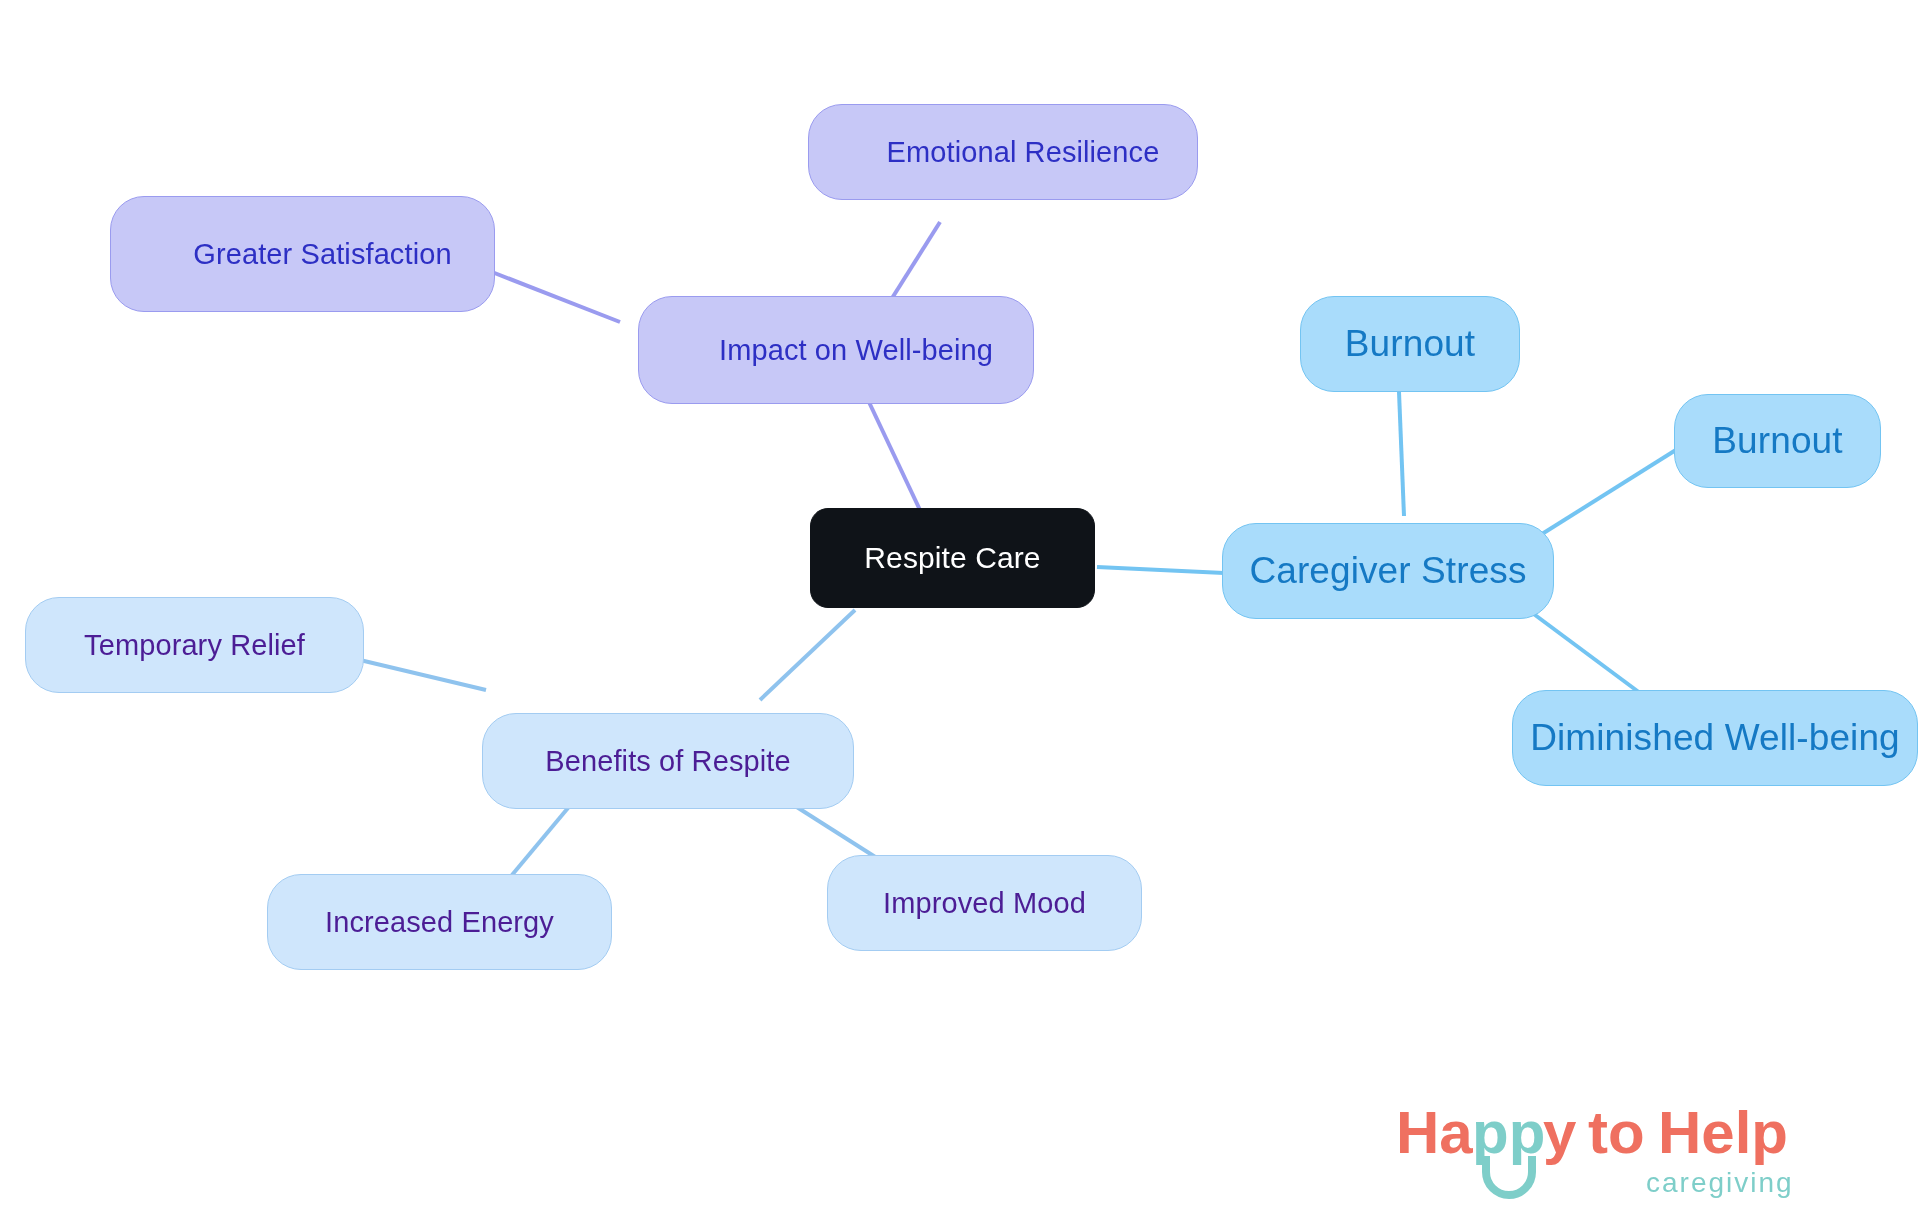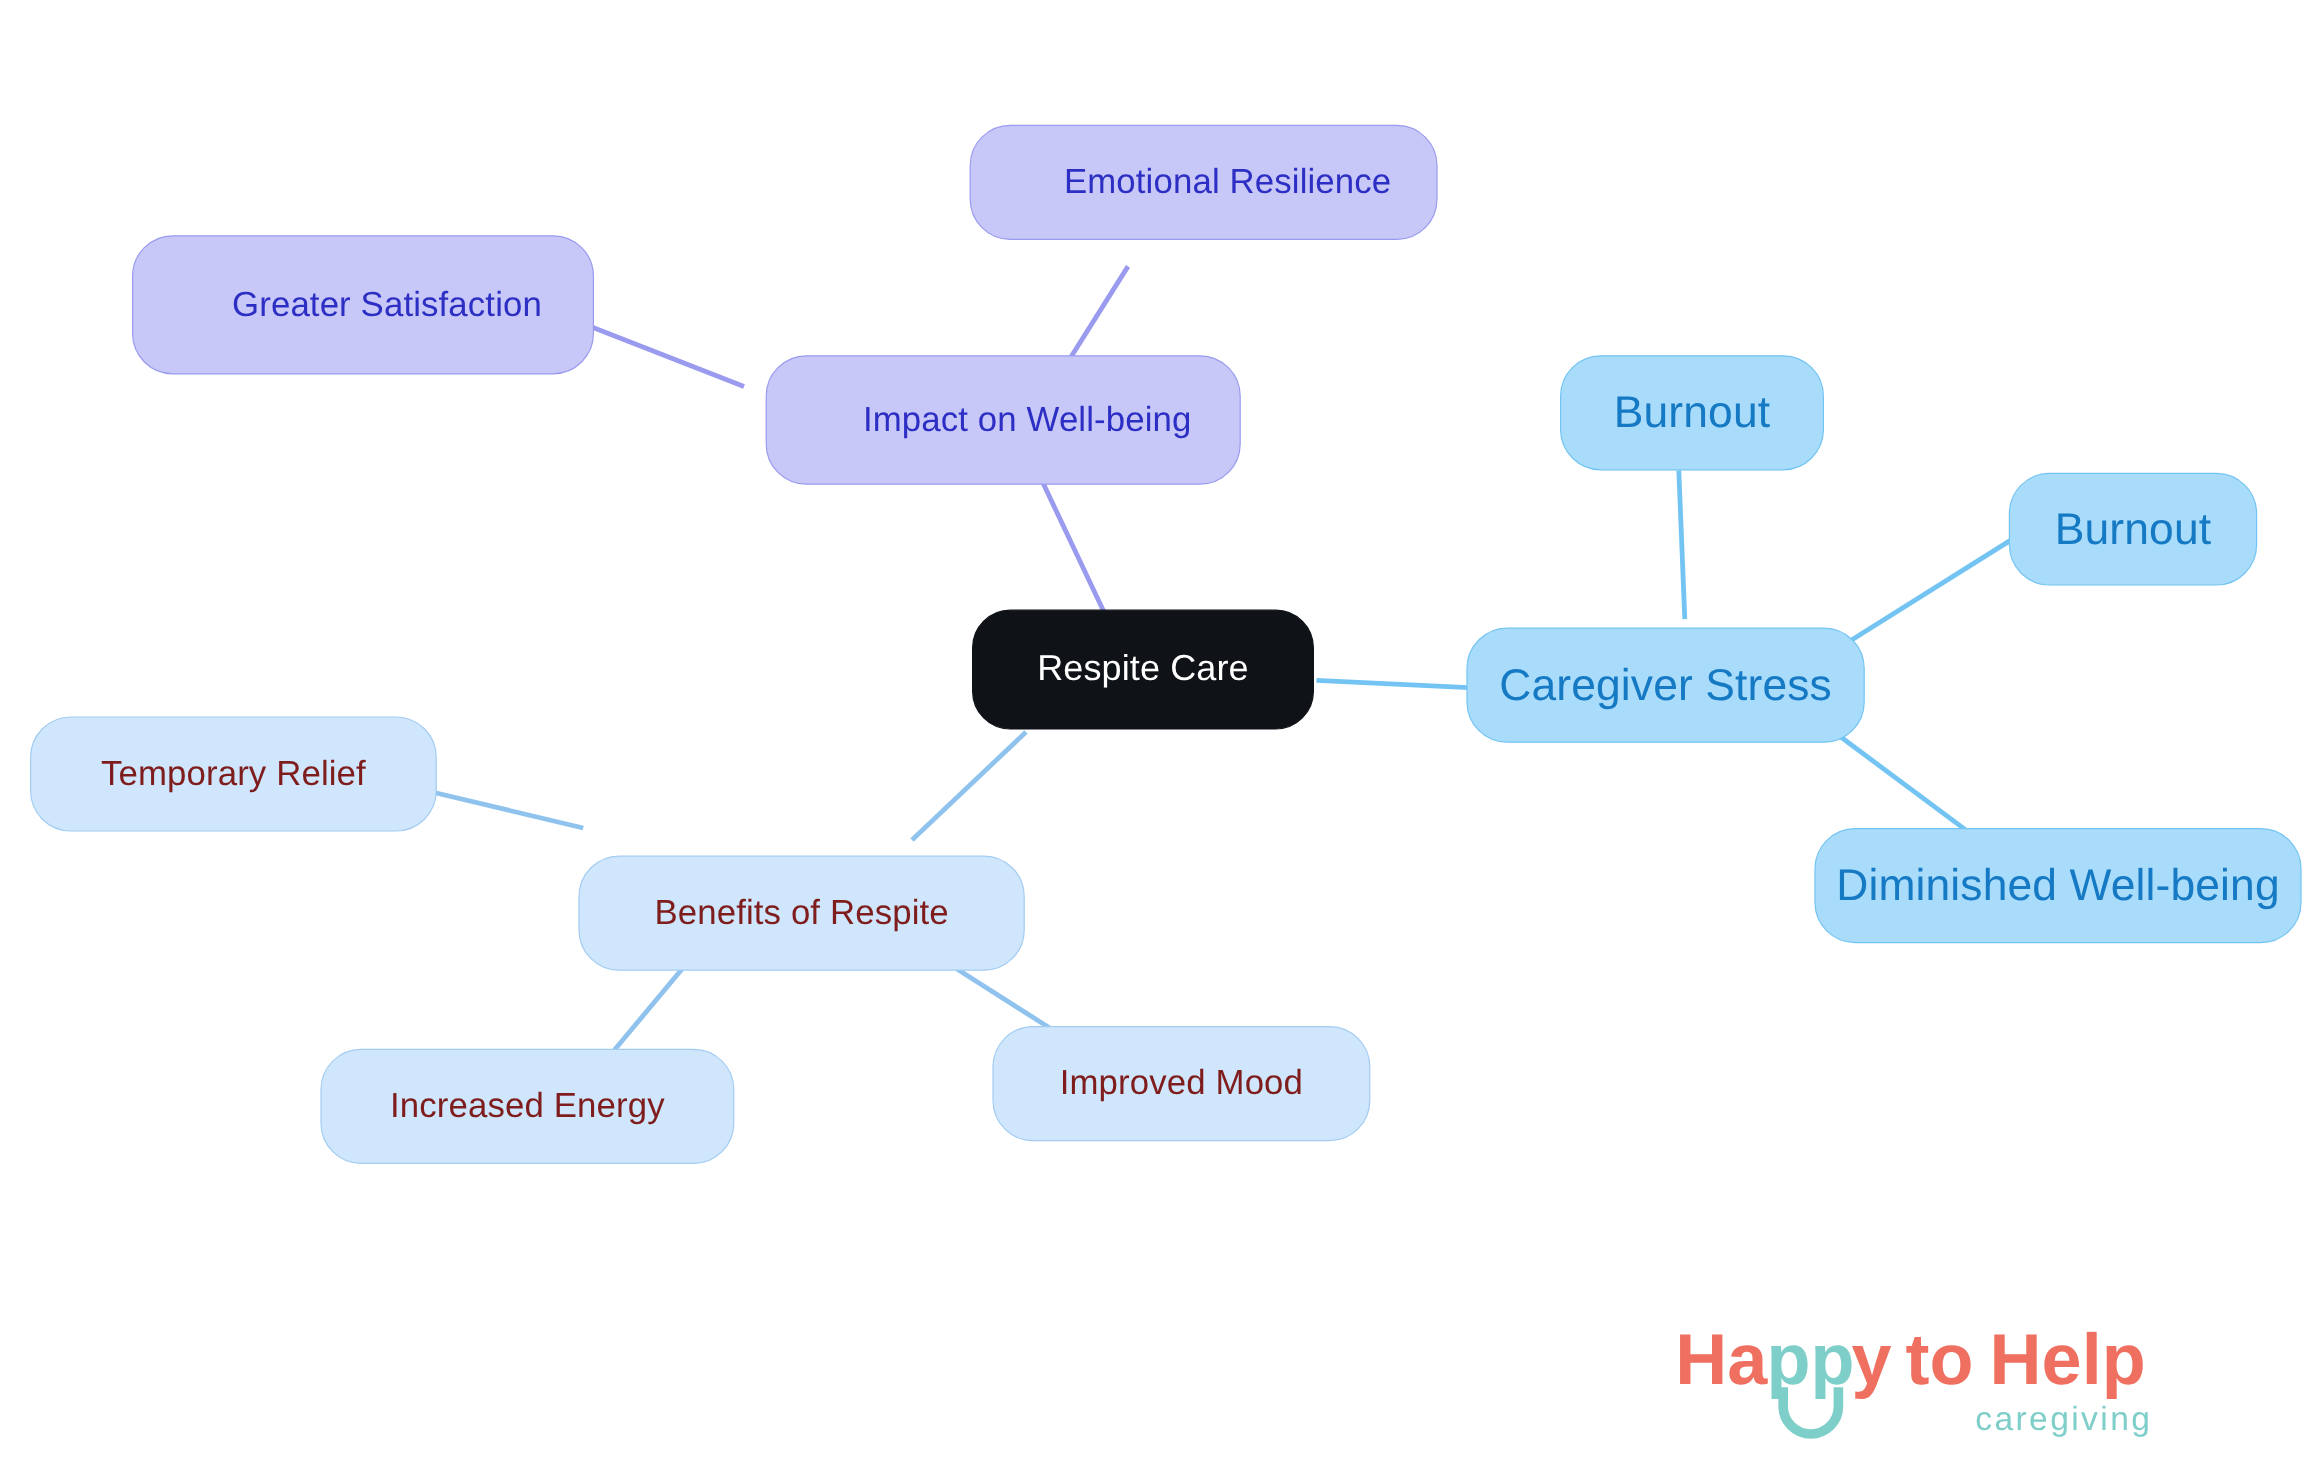--- a/index.html
+++ b/index.html
@@ -28,42 +28,42 @@
     align-items: center;
     justify-content: center;
     box-sizing: border-box;
     text-align: center;
     white-space: nowrap;
     letter-spacing: 0.1px;
   }
   .node-root {
     background: #0f1318;
     color: #ffffff;
-    border-radius: 32px;
+    border-radius: 18px;
     border: 1px solid #0f1318;
     font-size: 30px;
   }
   .node-purple {
     background: #c7c8f7;
     color: #2d2fc4;
     border: 1.6px solid #9a9bef;
     border-radius: 34px;
     font-size: 29px;
     padding-left: 40px;
   }
   .node-blue-mid {
     background: #a9dcfb;
     color: #1579c4;
     border: 1.6px solid #73c4f2;
     border-radius: 34px;
     font-size: 37px;
   }
   .node-blue-light {
     background: #cfe6fc;
-    color: #7f1d1d;
+    color: #4c1d95;
     border: 1.6px solid #a3ccf2;
     border-radius: 34px;
     font-size: 29px;
   }
   #logo {
     position: absolute;
     left: 1396px;
     top: 1098px;
     width: 500px;
     height: 108px;

